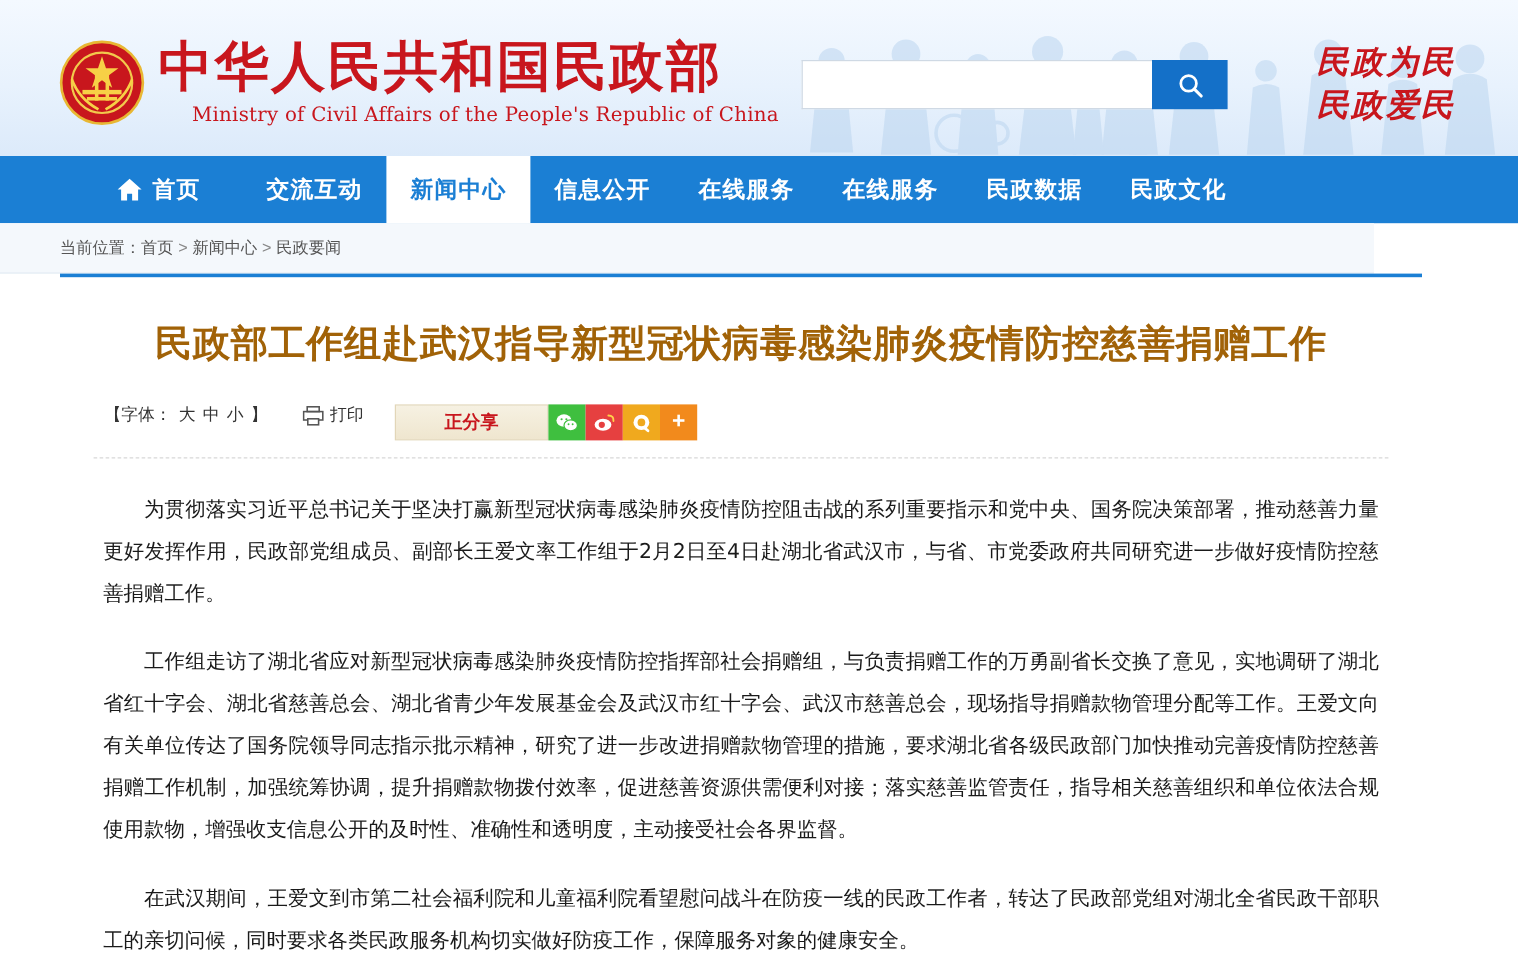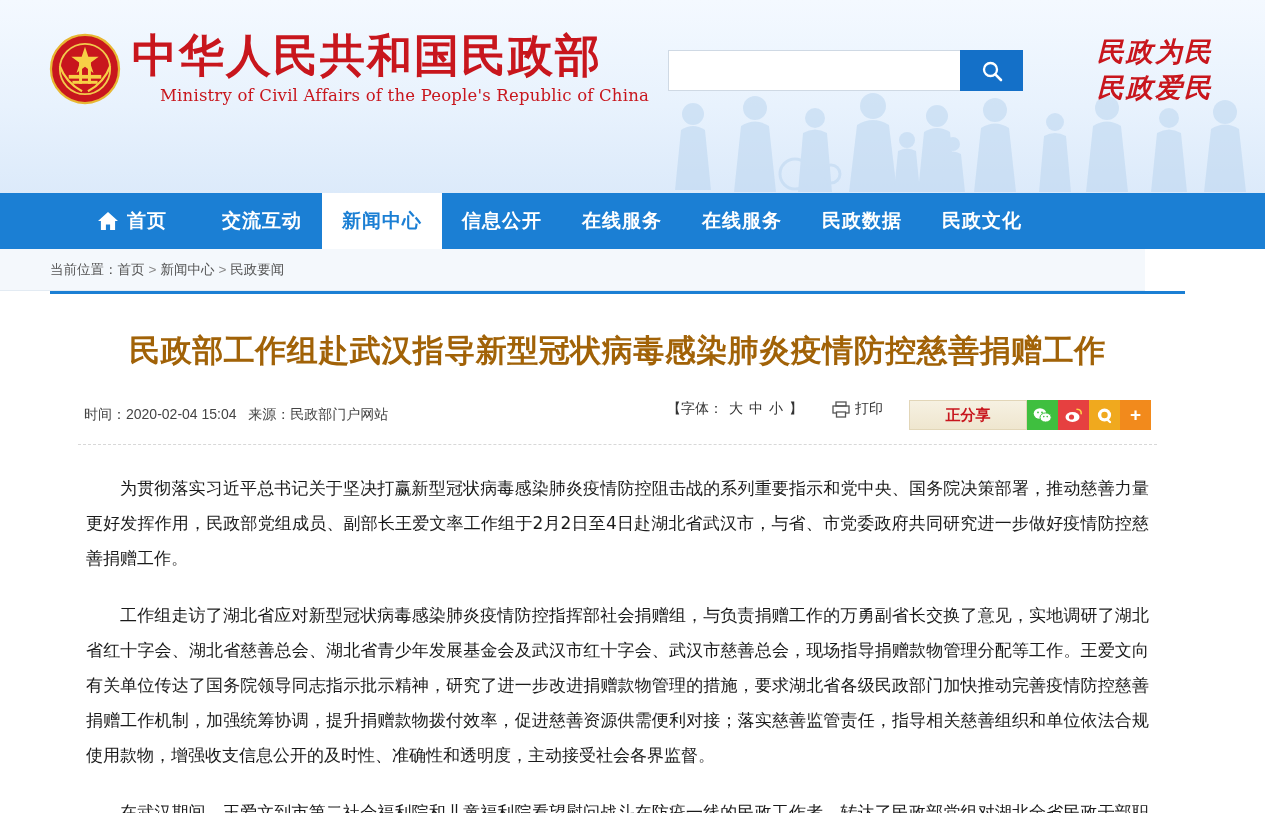--- a/index.html
+++ b/index.html
@@ -7,21 +7,21 @@
     margin: 0; padding: 0;
     width: 1265px; height: 813px;
     font-family: "Liberation Sans", sans-serif;
     background: #ffffff;
     overflow: hidden;
   }
 
   
   .header {
     position: relative;
-    width: 1265px; height: 193px;
+    width: 1265px; height: 130px;
     background: linear-gradient(180deg, #f4f9ff 0%, #e8f2fd 55%, #dceafa 100%);
     overflow: hidden;
   }
   .header-silhouette {
     position: absolute;
     right: 0; bottom: 0;
     width: 620px; height: 115px;
     opacity: 0.55;
   }
   .emblem {
@@ -168,21 +168,21 @@
   }
   .fontsize { font-size: 14px; color: #333; white-space: nowrap; }
   .fontsize span { margin: 0 3px; cursor: pointer; }
   .print {
     display: flex; align-items: center; gap: 5px;
     font-size: 14px; color: #333; cursor: pointer;
     white-space: nowrap;
   }
   .share-group { display: flex; align-items: stretch; height: 30px; }
   .share-label {
-    width: 118px;
+    width: 128px;
     background: linear-gradient(180deg,#f6f1e2 0%, #efe6cf 100%);
     border: 1px solid #e2d6b8;
     display: flex; align-items: center; justify-content: center;
     font-size: 15px; font-weight: bold; color: #c8161d;
     cursor: pointer;
   }
   .share-ico {
     width: 31px; height: 30px;
     display: flex; align-items: center; justify-content: center;
     cursor: pointer;
@@ -314,23 +314,20 @@
   <span class="crumb-sep">&gt;</span>
   <a href="#">民政要闻</a>
 </div>
 
 <div class="content-wrap">
   <div class="article">
 
     <div class="article-title">民政部工作组赴武汉指导新型冠状病毒感染肺炎疫情防控慈善捐赠工作</div>
 
     <div class="meta-row">
-      <div class="meta-left">
-        <span>时间：</span><span>2020-02-04 15:04</span>&nbsp;&nbsp;&nbsp;<span>来源：</span><span>民政部门户网站</span>
-      </div>
 
       <div class="meta-right">
         <div class="fontsize">
           <span>【字体：</span><span>大</span><span>中</span><span>小</span><span>】</span>
         </div>
 
         <div class="print">
           <svg width="18" height="17" viewBox="0 0 18 17">
             <rect x="4" y="1" width="10" height="4" fill="none" stroke="#555" stroke-width="1.3"></rect>
             <rect x="1" y="5" width="16" height="7" fill="none" stroke="#555" stroke-width="1.3"></rect>

